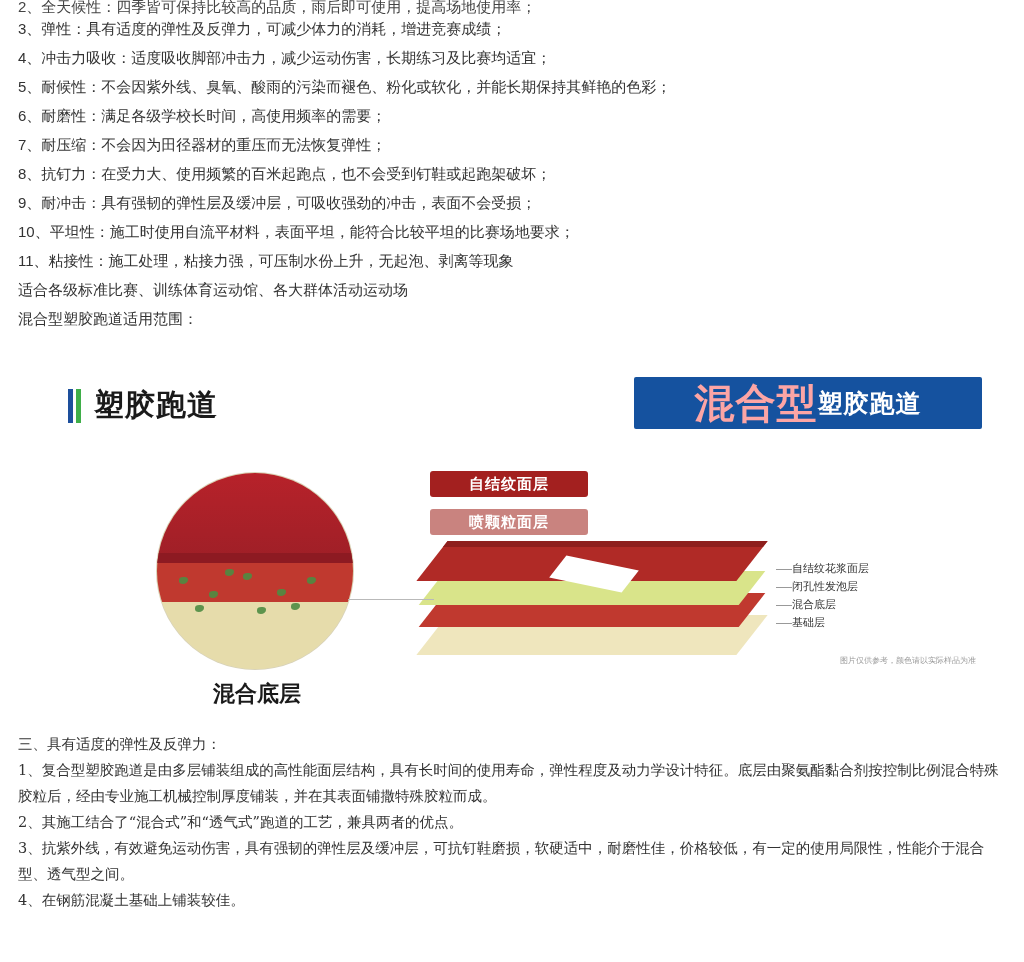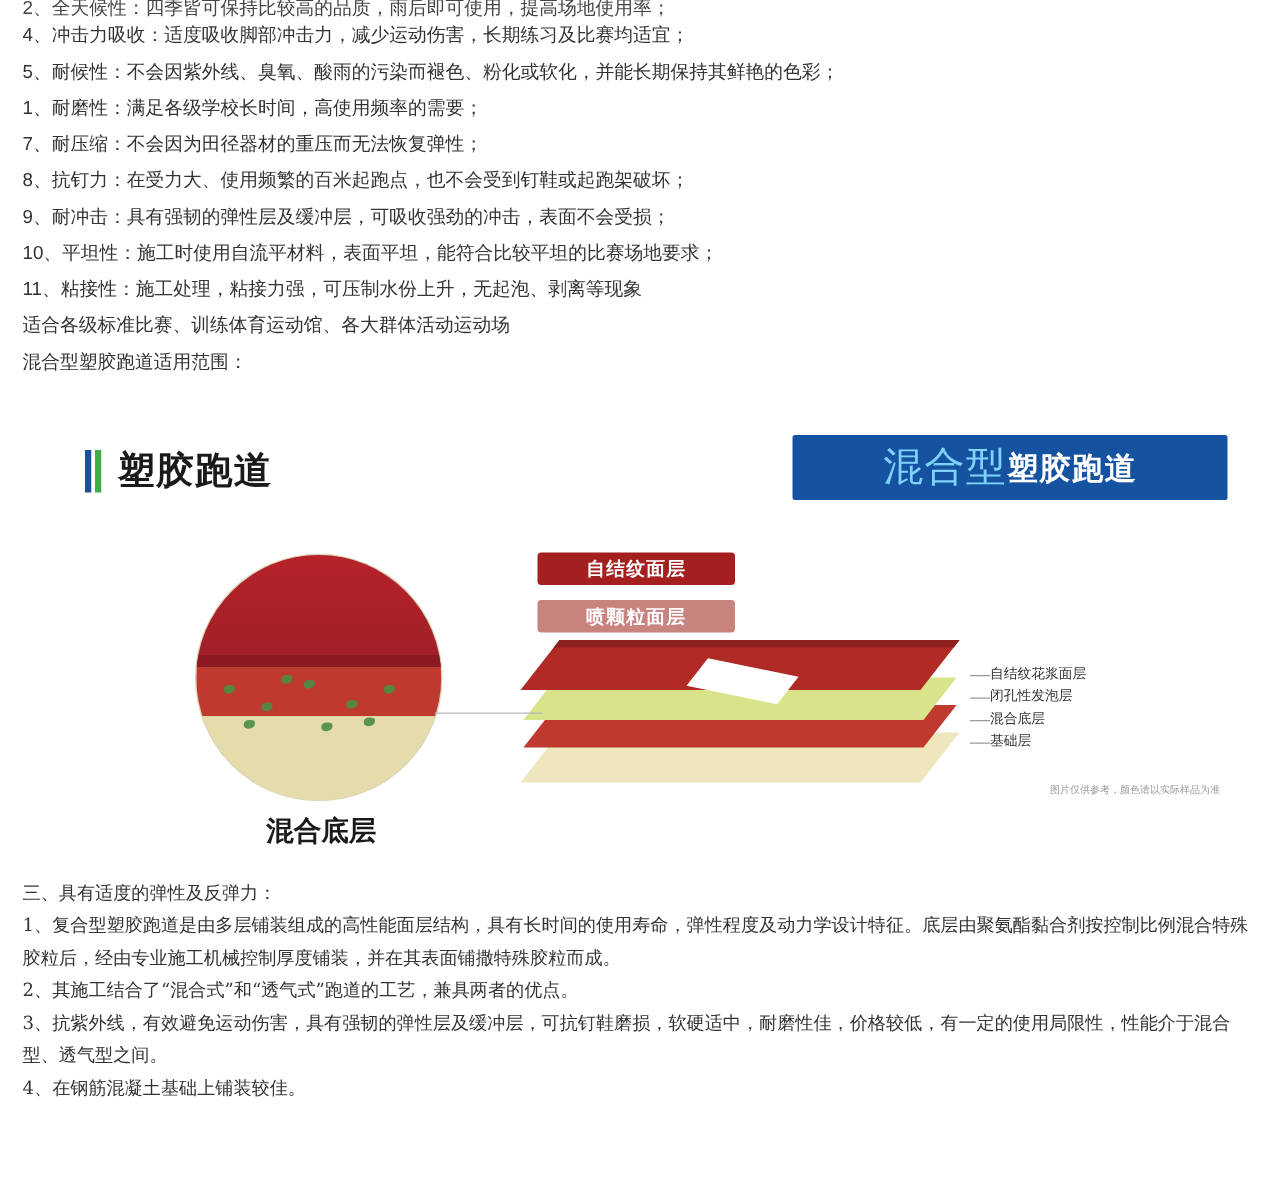--- a/index.html
+++ b/index.html
@@ -83,23 +83,23 @@
     top: 14px;
     width: 348px;
     height: 52px;
     background: #15529f;
     border-radius: 2px;
     display: flex;
     align-items: center;
     justify-content: center;
   }
   .blue-banner .bb-1 {
-    font-size: 32px;
-    font-weight: normal;
-    color: #7dd3fc;
+    font-size: 40px;
+    font-weight: bold;
+    color: #fca5a5;
     letter-spacing: 1px;
   }
   .blue-banner .bb-2 {
     font-size: 25px;
     font-weight: bold;
     color: #ffffff;
     letter-spacing: 1px;
   }
   
   .circle-zoom {
@@ -241,23 +241,24 @@
     font-family: "DejaVu Serif", "Liberation Serif", serif;
   }
 </style>
 </head>
 <body>
 
 <div class="page">
 
   <div class="text-block">
     <div class="para clip-top">2、全天候性：四季皆可保持比较高的品质，雨后即可使用，提高场地使用率；</div>
+    <div class="para">3、弹性：具有适度的弹性及反弹力，可减少体力的消耗，增进竞赛成绩；</div>
     <div class="para">4、冲击力吸收：适度吸收脚部冲击力，减少运动伤害，长期练习及比赛均适宜；</div>
     <div class="para">5、耐候性：不会因紫外线、臭氧、酸雨的污染而褪色、粉化或软化，并能长期保持其鲜艳的色彩；</div>
-    <div class="para">1、耐磨性：满足各级学校长时间，高使用频率的需要；</div>
+    <div class="para">6、耐磨性：满足各级学校长时间，高使用频率的需要；</div>
     <div class="para">7、耐压缩：不会因为田径器材的重压而无法恢复弹性；</div>
     <div class="para">8、抗钉力：在受力大、使用频繁的百米起跑点，也不会受到钉鞋或起跑架破坏；</div>
     <div class="para">9、耐冲击：具有强韧的弹性层及缓冲层，可吸收强劲的冲击，表面不会受损；</div>
     <div class="para">10、平坦性：施工时使用自流平材料，表面平坦，能符合比较平坦的比赛场地要求；</div>
     <div class="para">11、粘接性：施工处理，粘接力强，可压制水份上升，无起泡、剥离等现象</div>
     <div class="para">适合各级标准比赛、训练体育运动馆、各大群体活动运动场</div>
     <div class="para">混合型塑胶跑道适用范围：</div>
   </div>
 
   <div class="illus">

